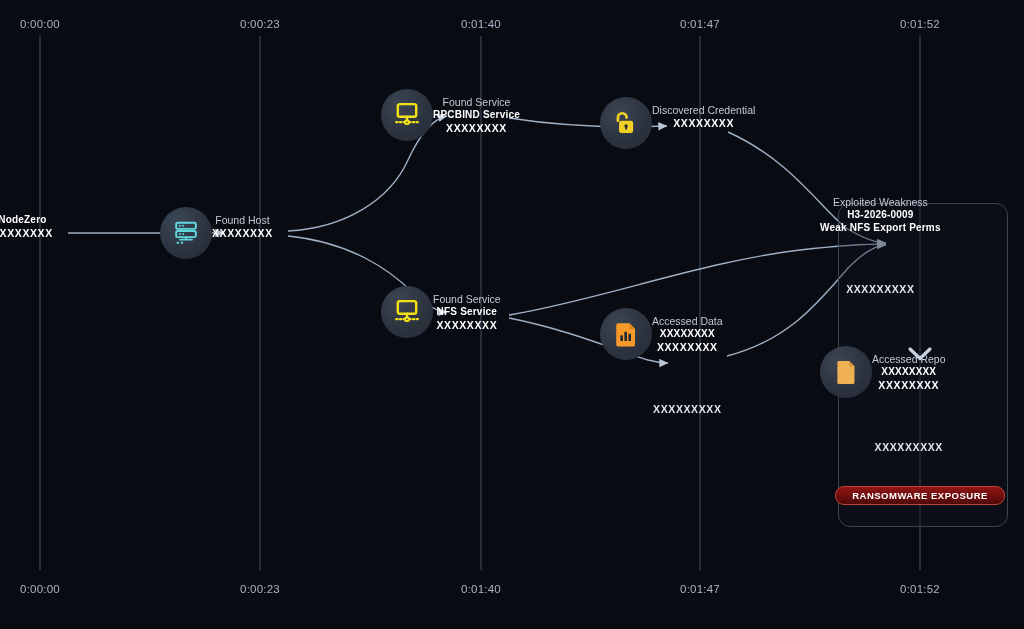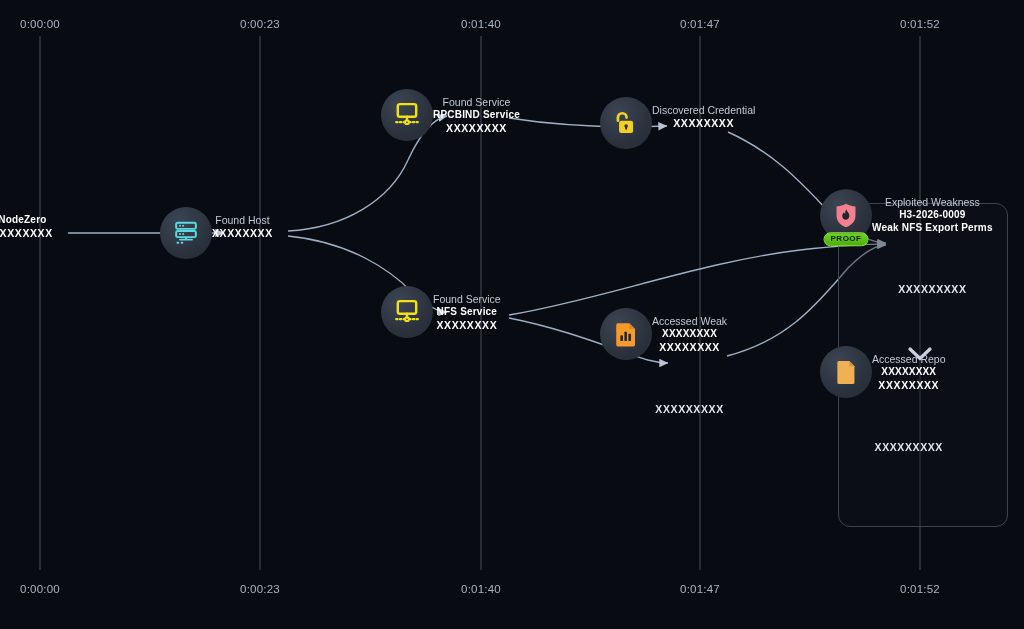--- a/index.html
+++ b/index.html
@@ -77,20 +77,21 @@
   </svg>
 
   <div class="panel" id="group-panel" style="left: 838px; top: 203px; width: 168px; height: 322px;"></div>
 
   <div class="chevron" id="chevron" style="left: 920px; top: 356px;">
     <svg width="26" height="16" viewBox="0 0 26 16">
       <path d="M3 3 L13 12.5 L23 3" fill="none" stroke="#c8d2e2" stroke-width="3.2" stroke-linecap="round" stroke-linejoin="round"></path>
     </svg>
   </div>
 
+  <div class="ribbon" id="ribbon" style="left: 920px; top: 486px; width: 148px;">RANSOMWARE EXPOSURE</div>
 
   <div id="labels-top">
       <div class="ruler-label" style="left: 40px; top: 18px;">0:00:00</div>
       <div class="ruler-label" style="left: 260px; top: 18px;">0:00:23</div>
       <div class="ruler-label" style="left: 481px; top: 18px;">0:01:40</div>
       <div class="ruler-label" style="left: 700px; top: 18px;">0:01:47</div>
       <div class="ruler-label" style="left: 920px; top: 18px;">0:01:52</div>
     </div>
   <div id="labels-bottom">
       <div class="ruler-label" style="left: 40px; top: 583px;">0:00:00</div>
@@ -189,36 +190,27 @@
           <svg width="30" height="30" viewBox="0 0 32 32">
             <path d="M7.4 4.6h12.2l6 6v17a1.8 1.8 0 0 1-1.8 1.8H7.4a1.8 1.8 0 0 1-1.8-1.8V6.4
                      a1.8 1.8 0 0 1 1.8-1.8Z" fill="#f79a2c"></path>
              <path d="M19.6 4.6v6h6" fill="#e0851b"></path>
              <rect x="10" y="17.4" width="2.7" height="6.2" rx=".7" fill="#1f2630"></rect>
              <rect x="14.3" y="13.6" width="2.7" height="10" rx=".7" fill="#1f2630"></rect>
              <rect x="18.6" y="15.8" width="2.7" height="7.8" rx=".7" fill="#1f2630"></rect>
           </svg>
         </div>
         <div class="labels">
-          <div class="lbl-type">Accessed Weak</div>
+          <div class="lbl-type">Accessed Data</div>
           <div class="lbl-name">XXXXXXXX</div>
           <div class="lbl-sub">XXXXXXXX</div>
           <div class="lbl-sub thin">XXXXXXXXX</div>
         </div>
       </div>
       <div class="node" style="left: 920px; top: 243px;">
-        <div class="bubble std">
-          <svg width="30" height="30" viewBox="0 0 32 32">
-            <path d="M16 3.6c4 2.1 7.1 2.9 10.1 3v10c0 6.3-4.4 10.1-10.1 12.3C10.3 26.7 5.9 22.9 5.9 16.6v-10
-                     c3-.1 6.1-.9 10.1-3Z" fill="#f4808f"></path>
-             <path d="M16.2 9.6c.6 2.6 3.4 3.6 3.4 7 0 2.4-1.7 4.2-3.8 4.2s-3.8-1.8-3.8-4.1
-                      c0-2 1-2.8 1.8-4 .3 1 .8 1.5 1.5 1.8-.4-2 .2-3.7.9-4.9Z" fill="#20262f"></path>
-          </svg>
-          <div class="badge-proof">PROOF</div>
-        </div>
         <div class="labels">
           <div class="lbl-type">Exploited Weakness</div>
           <div class="lbl-name">H3-2026-0009</div>
           <div class="lbl-name">Weak NFS Export Perms</div>
           <div class="lbl-sub thin">XXXXXXXXX</div>
         </div>
       </div>
       <div class="node" style="left: 920px; top: 400px;">
         <div class="bubble std">
           <svg width="30" height="30" viewBox="0 0 32 32">

